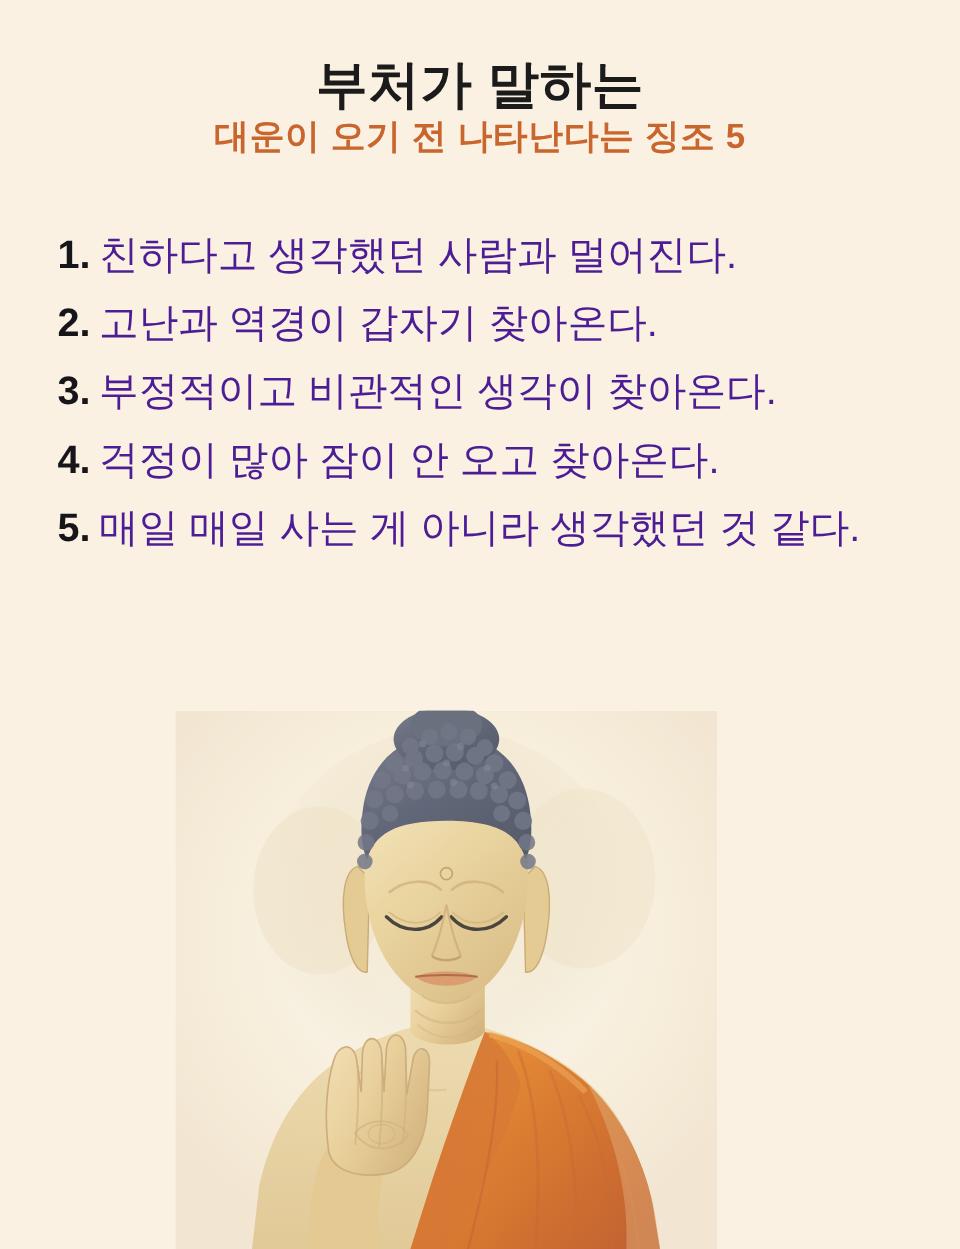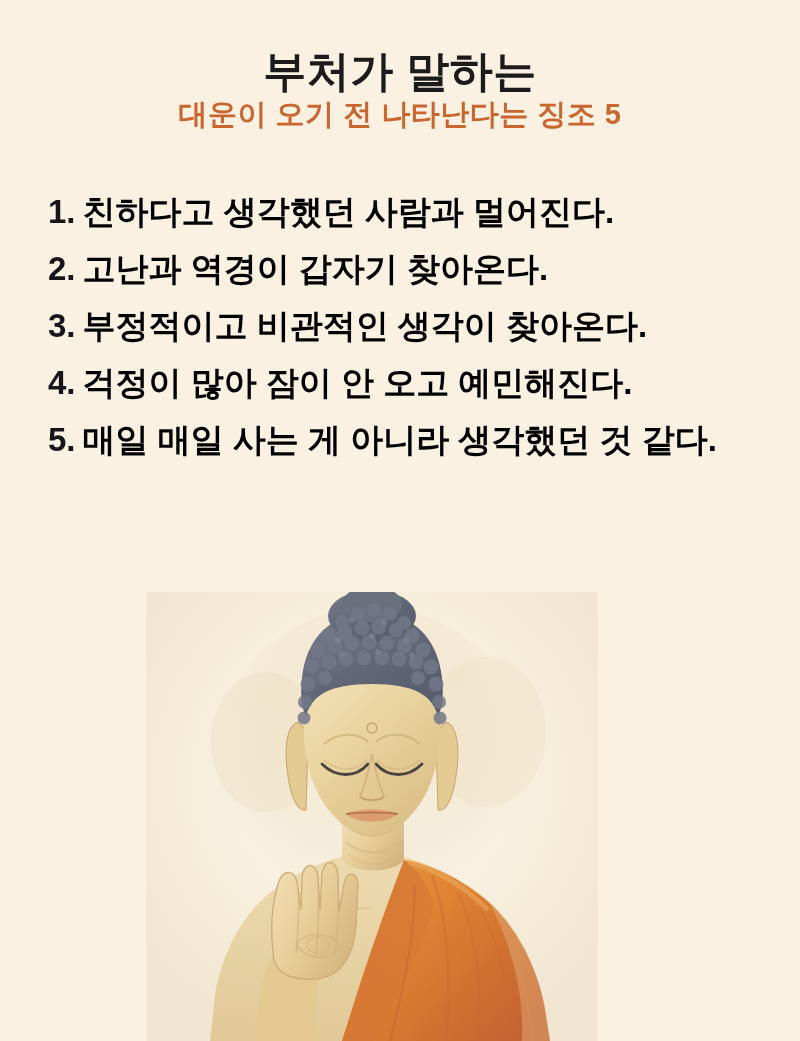--- a/index.html
+++ b/index.html
@@ -70,22 +70,22 @@
   }
   .list-item:last-child {
     margin-bottom: 0;
   }
   .list-num {
     margin-right: 7px;
     font-weight: 700;
     color: #16161a;
   }
   .list-text {
-    font-weight: 700;
-    color: #000000;
+    font-weight: 400;
+    color: #4c1d95;
   }
 
   
   .illustration-wrap {
     position: absolute;
     left: 146px;
     top: 592px;
     width: 452px;
     height: 449px;
     overflow: hidden;
@@ -119,21 +119,21 @@
       <span class="list-text">고난과 역경이 갑자기 찾아온다.</span>
     </div>
 
     <div class="list-item">
       <span class="list-num">3.</span>
       <span class="list-text">부정적이고 비관적인 생각이 찾아온다.</span>
     </div>
 
     <div class="list-item">
       <span class="list-num">4.</span>
-      <span class="list-text">걱정이 많아 잠이 안 오고 예민해진다.</span>
+      <span class="list-text">걱정이 많아 잠이 안 오고 찾아온다.</span>
     </div>
 
     <div class="list-item">
       <span class="list-num">5.</span>
       <span class="list-text">매일 매일 사는 게 아니라 생각했던 것 같다.</span>
     </div>
 
   </div>
 
   <div class="illustration-wrap">

